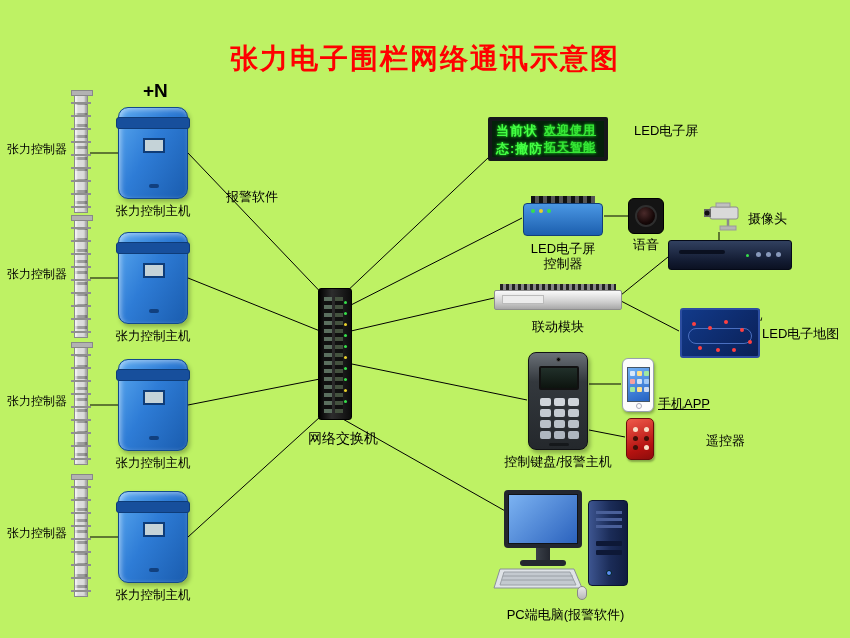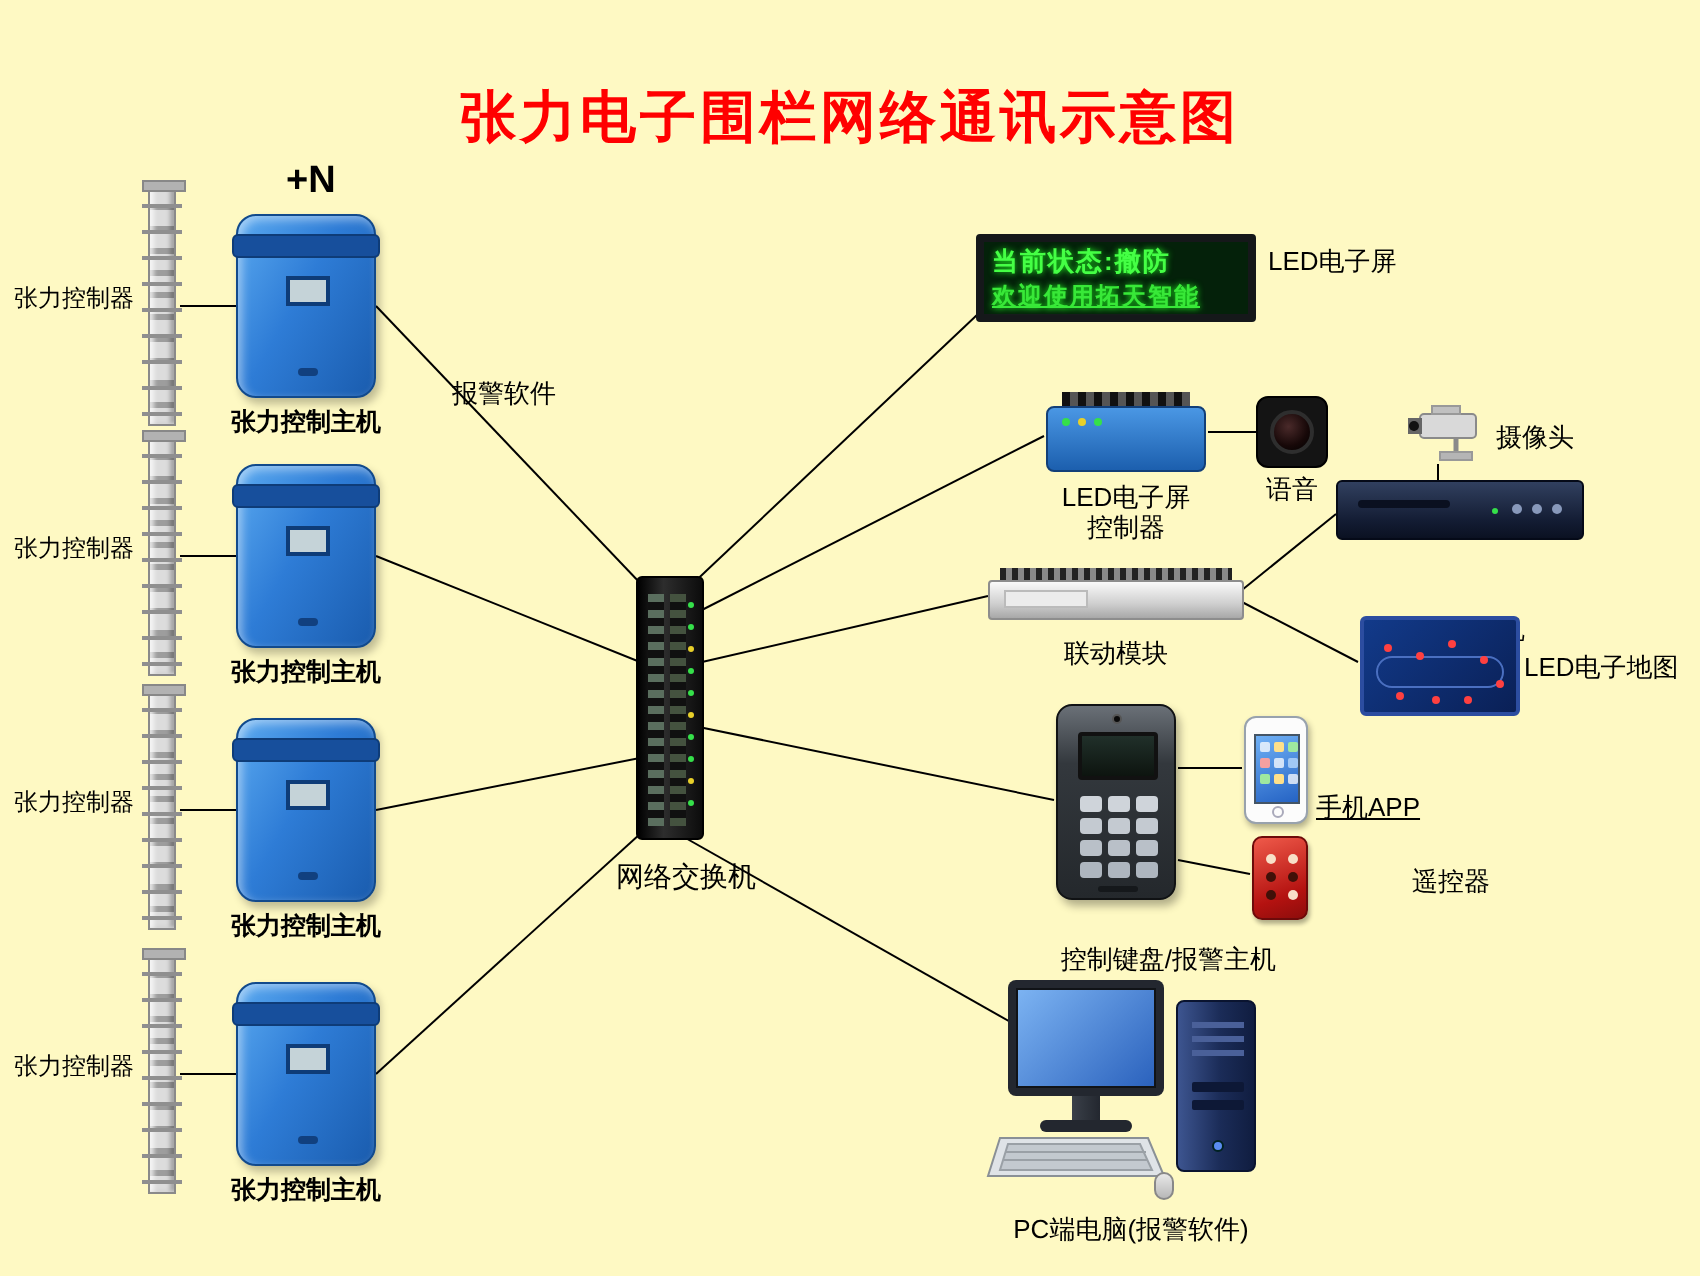--- a/index.html
+++ b/index.html
@@ -1,17 +1,17 @@
 <!DOCTYPE html>
 <html><head>
 <meta charset="utf-8">
 <style>
   * { margin:0; padding:0; box-sizing:border-box; }
   body { background:#fff; font-family:"Liberation Sans","DejaVu Sans",sans-serif; }
-  #canvas { position:relative; width:850px; height:638px; background:#fef9c3; overflow:hidden; }
+  #canvas { position:relative; width:850px; height:638px; background:#bef264; overflow:hidden; }
 
   .lbl { position:absolute; font-size:13px; color:#000; white-space:nowrap; }
   .lbl.center { text-align:center; }
 
   .title { position:absolute; top:40px; left:0; width:100%; text-align:center;
            font-size:28px; font-weight:bold; color:#ff0000; letter-spacing:2px; }
   .plus-n { position:absolute; left:143px; top:80px; font-size:19px; font-weight:bold; color:#000; }
 
   #wires { position:absolute; left:0; top:0; pointer-events:none; }
 
@@ -27,36 +27,36 @@
           background:repeating-linear-gradient(180deg,#8f8f8f 0 2px,transparent 2px 13px); }
   .host { position:absolute; left:114px; top:14px; width:70px; height:92px; border-radius:10px;
           background:linear-gradient(120deg,#5aa9f0 0%,#2e7cd6 45%,#1a5cae 100%);
           border:1px solid #124a8c; box-shadow:inset 2px 2px 5px rgba(255,255,255,.45), 2px 3px 4px rgba(0,0,0,.25); }
   .host .cap { position:absolute; left:-3px; top:9px; width:74px; height:12px;
           background:#174f9c; border:1px solid #0e3c78; border-radius:3px; }
   .host .screen { position:absolute; left:24px; top:30px; width:22px; height:15px;
           background:#c5d3d8; border:2px solid #0e3c78; }
   .host .slot { position:absolute; left:30px; bottom:10px; width:10px; height:4px;
           background:#11407f; border-radius:2px; }
-  .host-label { position:absolute; left:106px; top:110px; width:86px; font-size:12.5px; text-align:center;font-weight:bold; }
+  .host-label { position:absolute; left:106px; top:110px; width:86px; font-size:12.5px; text-align:center; }
 
   
   .switch { position:absolute; left:318px; top:288px; width:34px; height:132px;
             background:linear-gradient(90deg,#000 0%,#2d2d2d 40%,#0c0c0c 100%);
             border:1px solid #000; border-radius:3px; }
   .switch .ports { position:absolute; left:5px; top:8px; width:8px; height:116px;
             background:repeating-linear-gradient(180deg,#5a6e5e 0 4px,#101010 4px 8px); }
   .switch .ports2 { left:16px; background:repeating-linear-gradient(180deg,#44523f 0 4px,#101010 4px 8px); }
   .switch .led { position:absolute; right:4px; top:12px; width:3px; height:3px; border-radius:50%;
             background:#35e04a; box-shadow:0 11px #35e04a,0 22px #e8d02a,0 33px #35e04a,0 44px #35e04a,0 55px #e8d02a,0 66px #35e04a,0 77px #35e04a,0 88px #e8d02a,0 99px #35e04a; }
 
   
-  .ledscreen { position:absolute; left:488px; top:117px; width:140px; height:44px;
+  .ledscreen { position:absolute; left:488px; top:117px; width:120px; height:44px;
                background:#04210a; border:4px solid #15181a; border-radius:2px;
-               display:flex; flex-direction:column; justify-content:center; padding:1px 4px; }
+               display:flex; flex-direction:row; justify-content:center; padding:1px 4px; }
   .ledscreen .l1 { font-size:13px; font-weight:bold; color:#45ff45; letter-spacing:1px; text-shadow:0 0 3px #2f2; }
   .ledscreen .l2 { font-size:12px; font-weight:bold; color:#38e838; letter-spacing:1px; text-shadow:0 0 3px #2f2;text-decoration:underline; }
 
   
   .ledctrl { position:absolute; left:523px; top:196px; width:80px; height:40px; }
   .ledctrl .pins { position:absolute; top:0; left:8px; width:64px; height:8px;
                background:repeating-linear-gradient(90deg,#111 0 4px,#555 4px 8px); }
   .ledctrl .body { position:absolute; top:7px; left:0; width:80px; height:33px;
                background:linear-gradient(180deg,#4a97e4,#1c5fae); border:1px solid #123f78; border-radius:4px; }
   .ledctrl .dots { position:absolute; top:13px; left:8px; width:4px; height:4px; border-radius:50%;
@@ -297,21 +297,21 @@
     <div class="home"></div>
   </div>
   <div class="lbl" style="left:658px;top:395px;text-decoration:underline;">手机APP</div>
 
   <div class="keypad">
     <div class="cam"></div>
     <div class="screen"></div>
     <div class="btn"></div>
     <div class="base"></div>
   </div>
-  <div class="lbl center" style="left:478px;top:471px;width:160px;text-align:right;">控制键盘/报警主机</div>
+  <div class="lbl center" style="left:478px;top:453px;width:160px;">控制键盘/报警主机</div>
 
   <div class="remote">
     <div class="btns"></div>
   </div>
   <div class="lbl" style="left:658px;top:432px;margin-left:48px;">遥控器</div>
 
   <div class="monitor">
     <div class="scr"></div>
   </div>
   <div class="mstand"></div>

